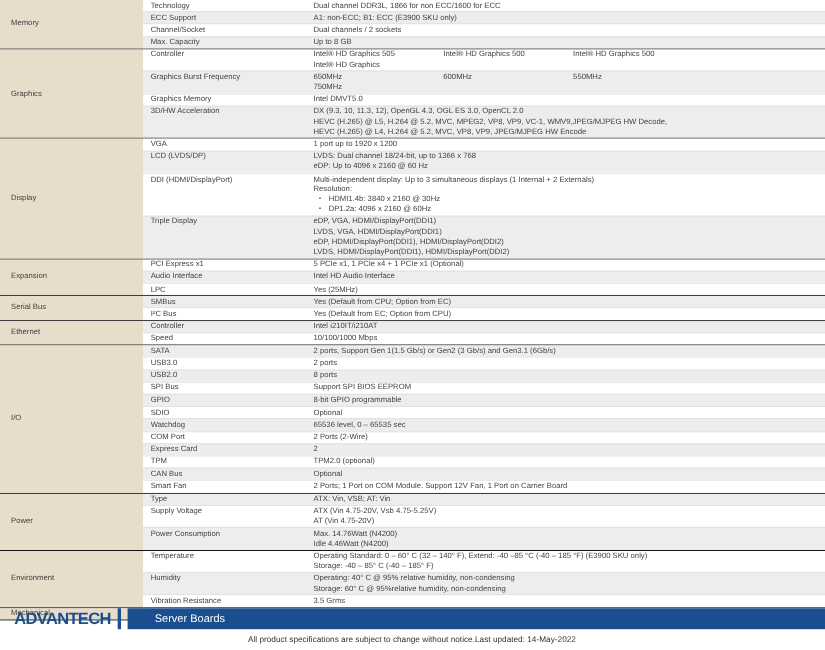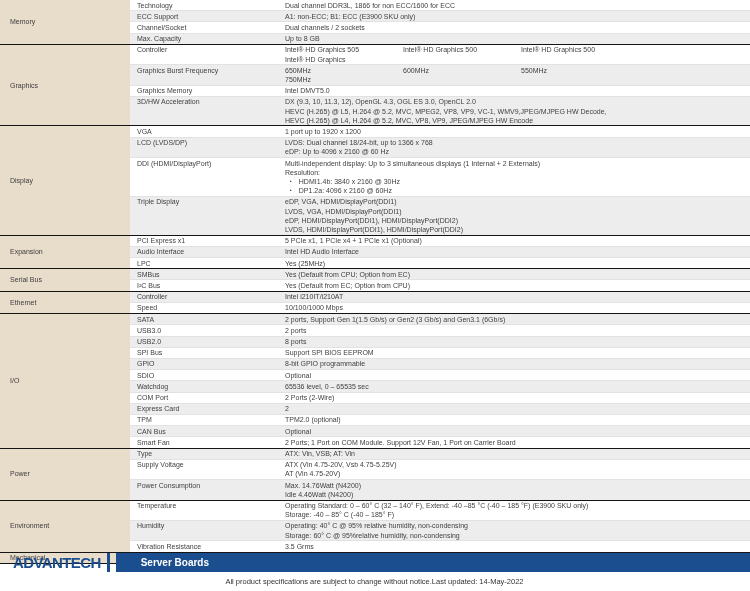--- a/index.html
+++ b/index.html
@@ -35,21 +35,21 @@
 
   
   .footer { position:absolute; left:0; top:553px; width:750px; }
   .brandbar { display:flex; align-items:stretch; height:19px; }
   .logo {
     flex:0 0 auto; padding:0 6px 0 13px; color:#1a4e8e;
     font-weight:bold; font-size:15px; line-height:19px; letter-spacing:-0.6px;
   }
   .logo-divider { width:3px; background:#1a4e8e; margin-right:6px; }
   .banner {
-    flex:1; background:#1a4e8e; color:#ffffff; font-weight:bold;
+    flex:1; background:#1a4e8e; color:#ffffff; font-weight:normal;
     font-size:10px; line-height:19px; padding-left:25px;
   }
   .legal {
     display:flex; justify-content:center;
     font-size:7.5px; line-height:9px; color:#333333;
     margin-top:5px; padding:0 5px 0 4px;
   }
 </style>
 </head>
 <body>

